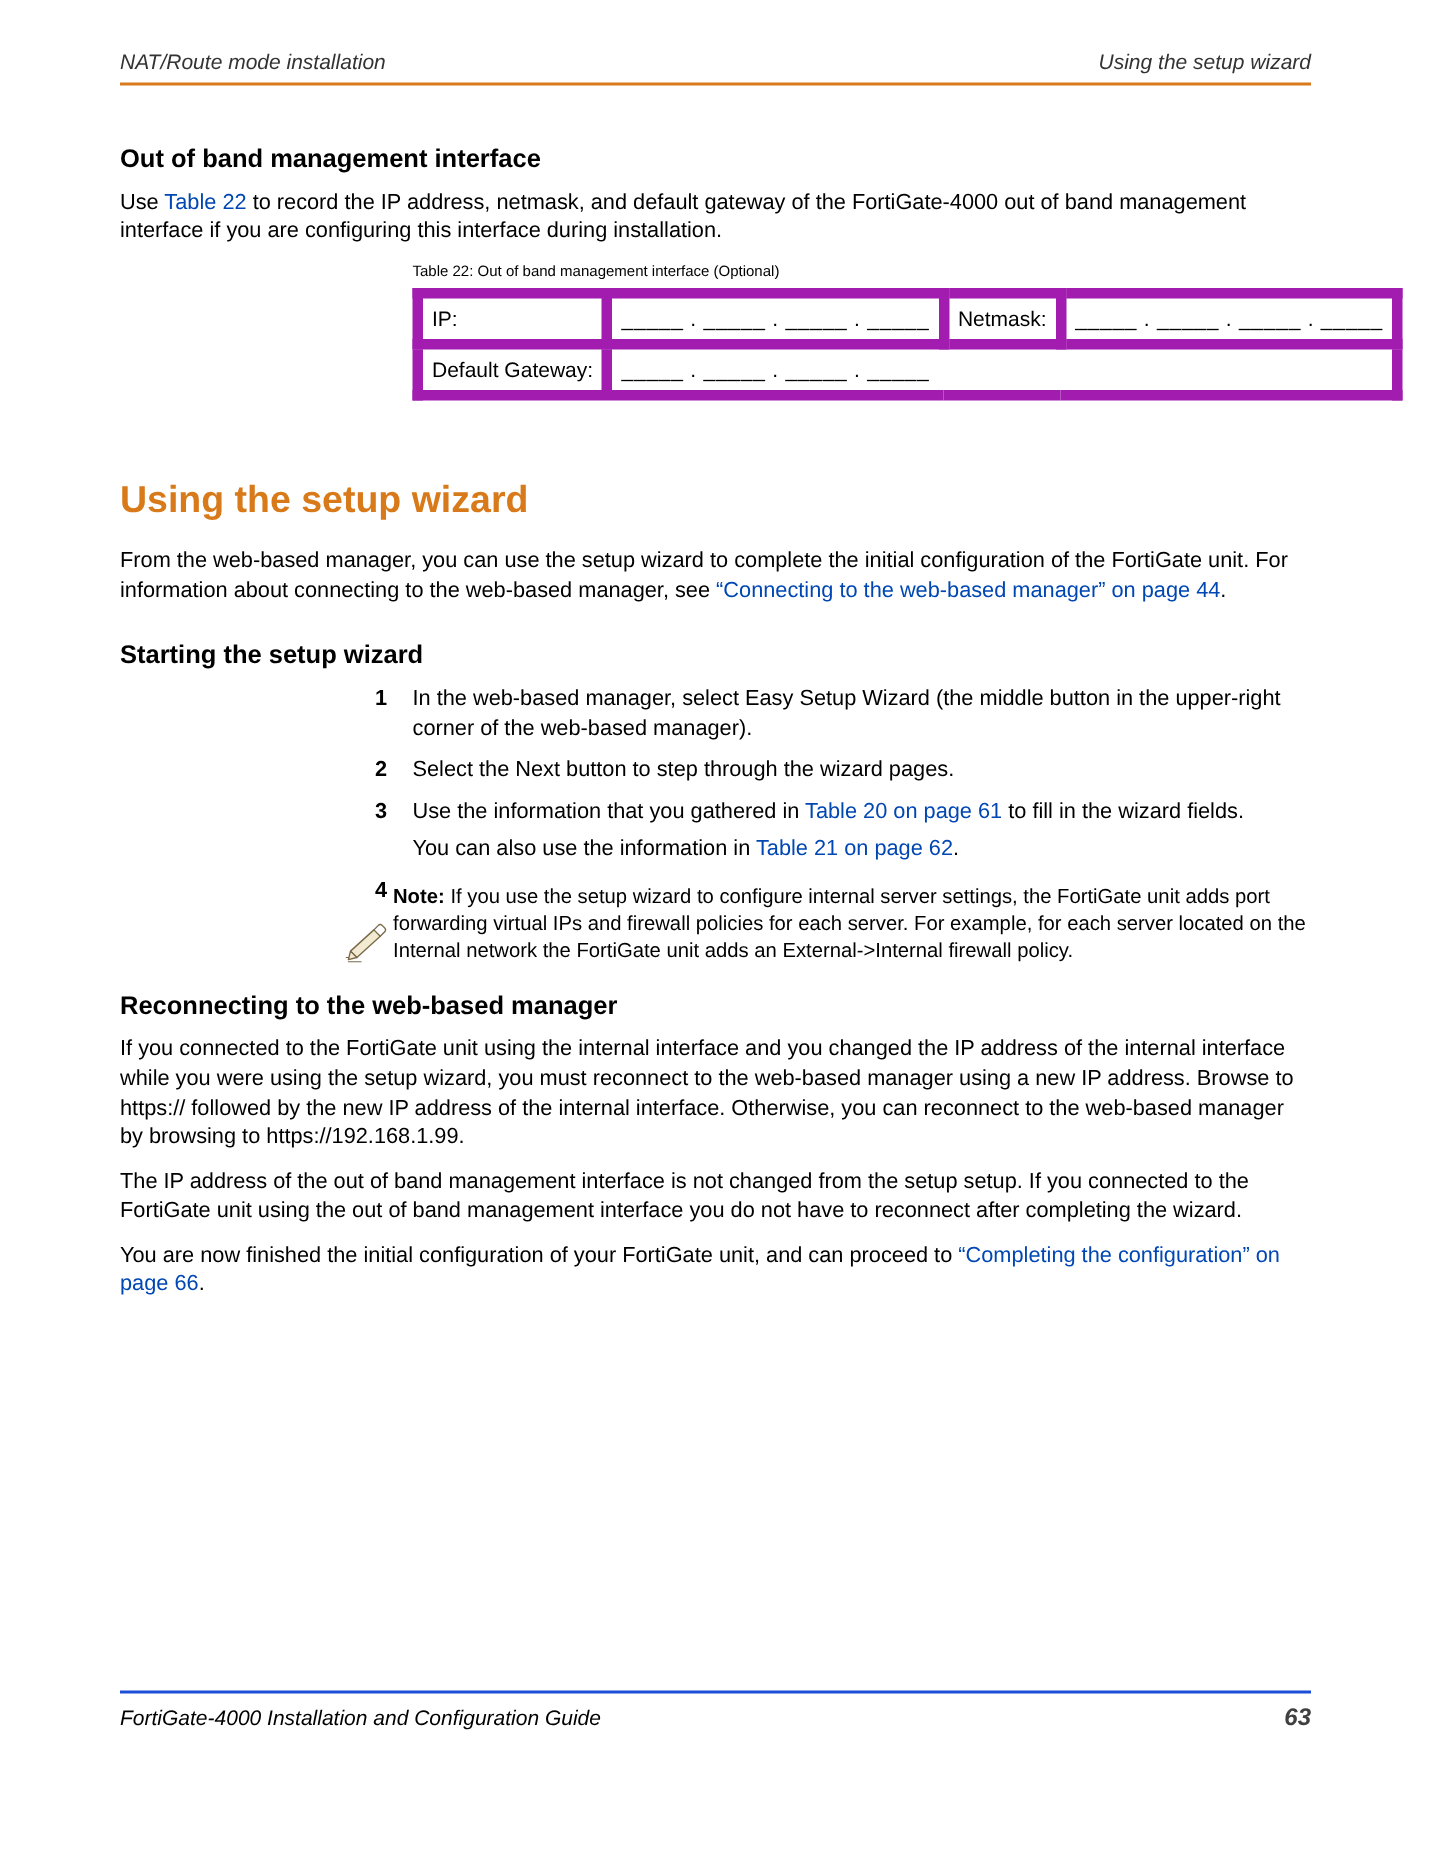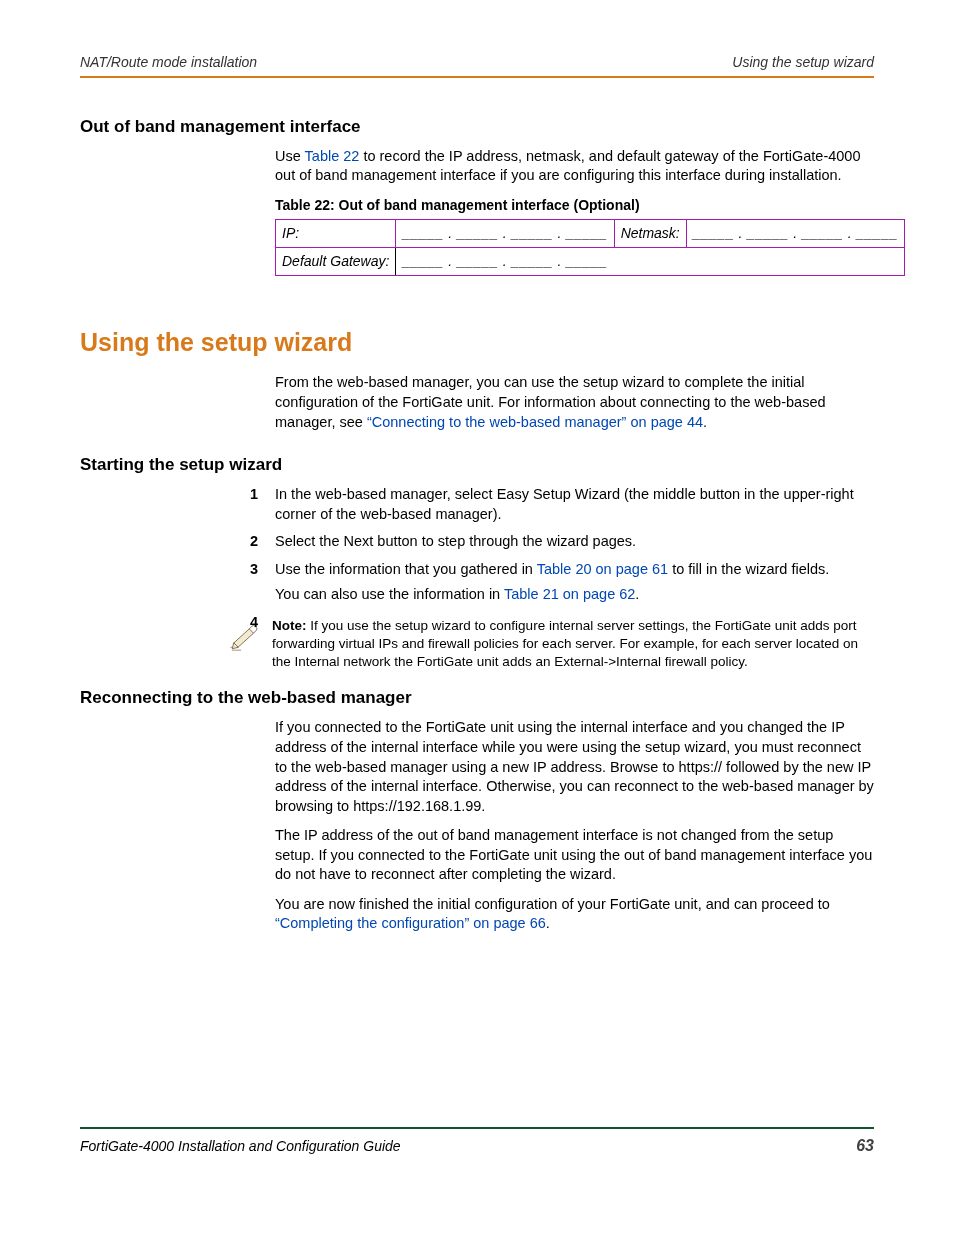--- a/index.html
+++ b/index.html
@@ -7,60 +7,58 @@
     font-family: Arial, Helvetica, sans-serif;
     background: #fff;
     color: #000;
     width: 954px;
     height: 1235px;
     position: relative;
     font-size: 14.5px;
     line-height: 1.35;
   }
   .page {
-    padding: 53px 80px 0 80px;
+    padding: 32px 80px 0 80px;
   }
   .running-header {
     display: flex;
     justify-content: space-between;
     font-style: italic;
     font-size: 14px;
     color: #333;
     padding-bottom: 4px;
     border-bottom: 2px solid #d87a1a;
     margin-bottom: 38px;
   }
   .h3 {
     font-size: 17px;
     font-weight: bold;
     margin-bottom: 8px;
   }
   .para-indent {
-    margin-left: 195px;
     margin-bottom: 10px;
   }
   .table-caption {
-    font-size: 14px;
-    font-weight: bold;
+    font-size: 10px;
+    font-weight: normal;
     margin-left: 195px;
     margin-bottom: 4px;
     margin-top: 0;
   }
   table.form-tab {
     border-collapse: collapse;
     margin-left: 195px;
     width: calc(100% - 195px);
     font-size: 14px;
   }
   table.form-tab td {
-    border: 1px solid #a21caf;
+    border: 7px solid #a21caf;
     padding: 4px 6px;
     vertical-align: middle;
     white-space: nowrap;
-    font-style: italic;
   }
   .blanks {
     font-family: Arial, sans-serif;
     letter-spacing: 0.5px;
   }
   .h1 {
     font-size: 25px;
     font-weight: bold;
     color: #d87a1a;
     margin-top: 50px;
@@ -83,39 +81,39 @@
     left: 0;
     font-weight: bold;
     text-align: right;
     width: 18px;
   }
   .note-row {
     display: flex;
     margin-left: 148px;
     margin-top: 10px;
     margin-bottom: 16px;
-    align-items: flex-start;
-    gap: 10px;
+    align-items: flex-end;
+    gap: 0;
   }
   .note-icon {
     flex: 0 0 34px;
     height: 34px;
     margin-top: 2px;
   }
   .note-text {
     font-size: 13.5px;
     line-height: 1.35;
   }
   .h3b { margin-top: 22px; }
   .footer {
     position: absolute;
     left: 80px;
     right: 80px;
     bottom: 78px;
-    border-top: 2px solid #14532d;
+    border-top: 2px solid #1d4ed8;
     padding-top: 6px;
     display: flex;
     justify-content: space-between;
     align-items: baseline;
   }
   .footer-left {
     font-style: italic;
     font-size: 14px;
   }
   .footer-right {

